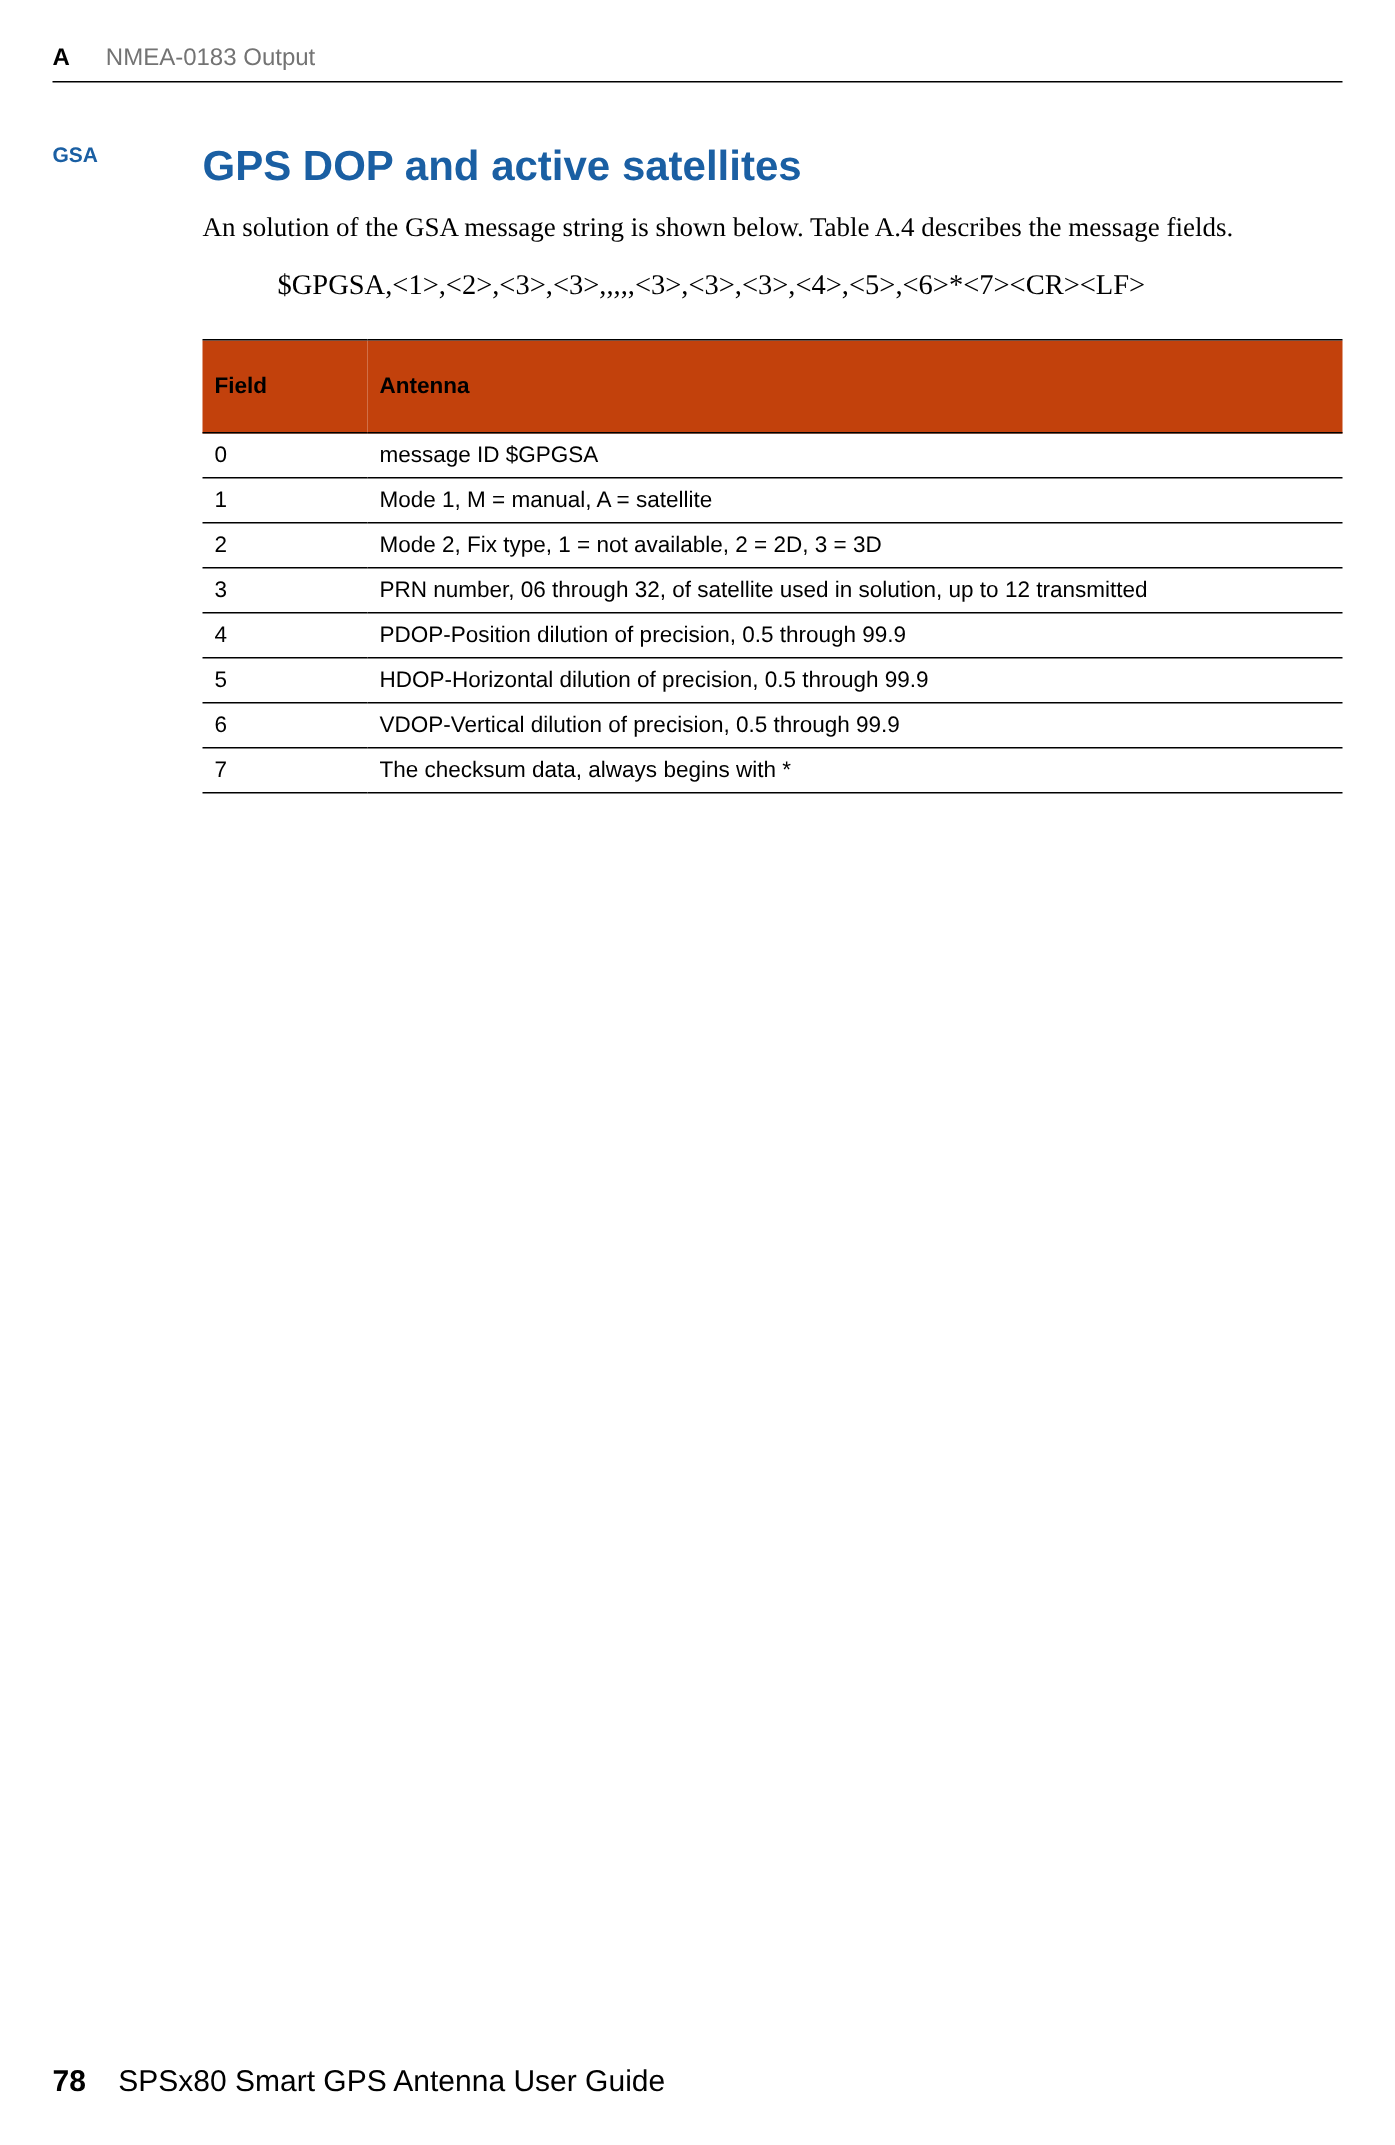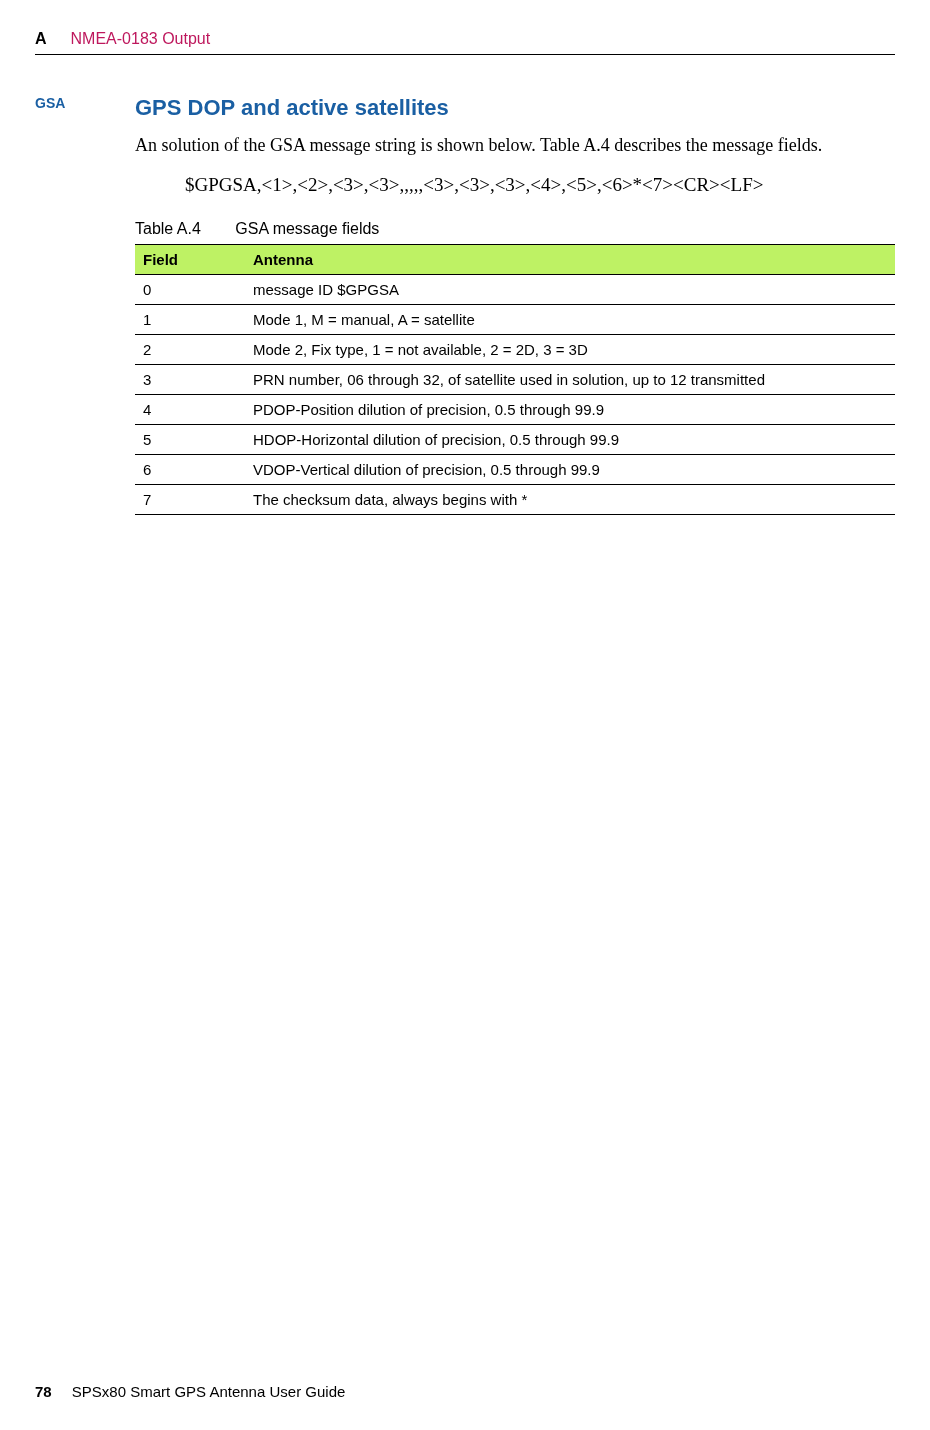--- a/index.html
+++ b/index.html
@@ -24,21 +24,21 @@
     .appendix-letter {
       font-family: Arial, Helvetica, sans-serif;
       font-weight: bold;
       font-size: 16px;
       color: #000000;
       margin-right: 24px;
     }
     .header-title {
       font-family: Arial, Helvetica, sans-serif;
       font-size: 16px;
-      color: #be185d;
+      color: #737373;
     }
     .header-rule {
       border: none;
       border-top: 1px solid #000000;
       margin-bottom: 40px;
     }
     .section-row {
       display: flex;
       margin-left: 0px;
     }
@@ -50,21 +50,21 @@
       width: 100px;
       flex-shrink: 0;
     }
     .content-col {
       flex: 1;
       padding-left: 0px;
     }
     .section-heading {
       font-family: Arial, Helvetica, sans-serif;
       font-weight: bold;
-      font-size: 22px;
+      font-size: 28px;
       color: #1a5fa3;
       margin-bottom: 12px;
     }
     .body-para {
       font-family: Georgia, 'Times New Roman', serif;
       font-size: 18px;
       line-height: 1.4;
       margin-bottom: 16px;
     }
     .example-string {
@@ -82,40 +82,40 @@
       margin-right: 30px;
     }
     table.fields-table {
       width: 100%;
       border-collapse: collapse;
       font-family: Arial, Helvetica, sans-serif;
       font-size: 15px;
     }
     table.fields-table th {
       text-align: left;
-      background: #bef264;
+      background: #c2410c;
       border-top: 1px solid #000;
       border-bottom: 1px solid #000;
-      padding: 6px 8px;
+      padding: 22px 8px;
       font-weight: bold;
     }
     table.fields-table th.col-field {
       width: 110px;
     }
     table.fields-table td {
       border-bottom: 1px solid #000;
       padding: 6px 8px;
       vertical-align: top;
     }
     .footer {
       position: absolute;
       bottom: 30px;
       left: 35px;
       font-family: Arial, Helvetica, sans-serif;
-      font-size: 15px;
+      font-size: 20px;
       color: #000000;
     }
     .footer .pagenum {
       font-weight: bold;
       margin-right: 16px;
     }
   </style>
 </head>
 <body>
 
@@ -124,24 +124,20 @@
   <span class="header-title">NMEA-0183 Output</span>
 </div>
 <hr class="header-rule">
 
 <div class="section-row">
   <div class="section-code">GSA</div>
   <div class="content-col">
     <div class="section-heading">GPS DOP and active satellites</div>
     <p class="body-para">An solution of the GSA message string is shown below. Table A.4 describes the message fields.</p>
     <div class="example-string">$GPGSA,&lt;1&gt;,&lt;2&gt;,&lt;3&gt;,&lt;3&gt;,,,,,&lt;3&gt;,&lt;3&gt;,&lt;3&gt;,&lt;4&gt;,&lt;5&gt;,&lt;6&gt;*&lt;7&gt;&lt;CR&gt;&lt;LF&gt;</div>
-    <div class="table-caption">
-      <span class="tbl-num">Table A.4</span>
-      <span>GSA message fields</span>
-    </div>
     <table class="fields-table">
       <thead>
         <tr>
           <th class="col-field">Field</th>
           <th>Antenna</th>
         </tr>
       </thead>
       <tbody>
         <tr>
           <td>0</td>

